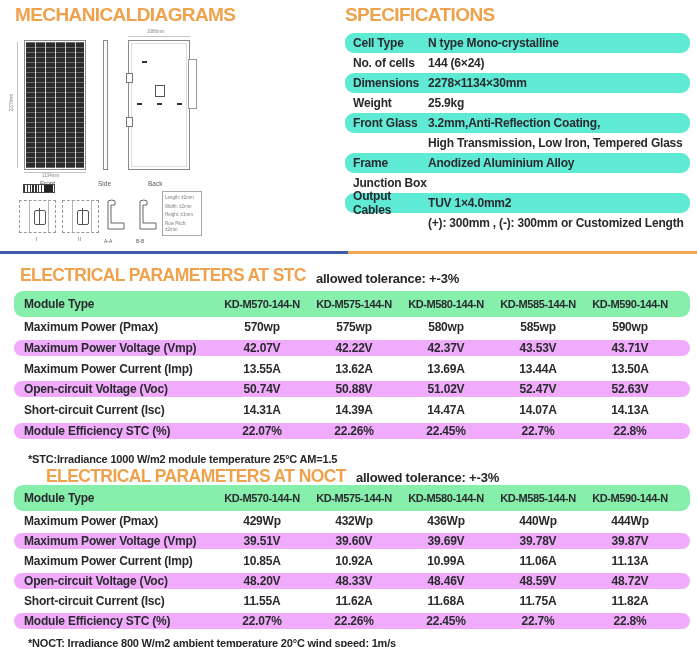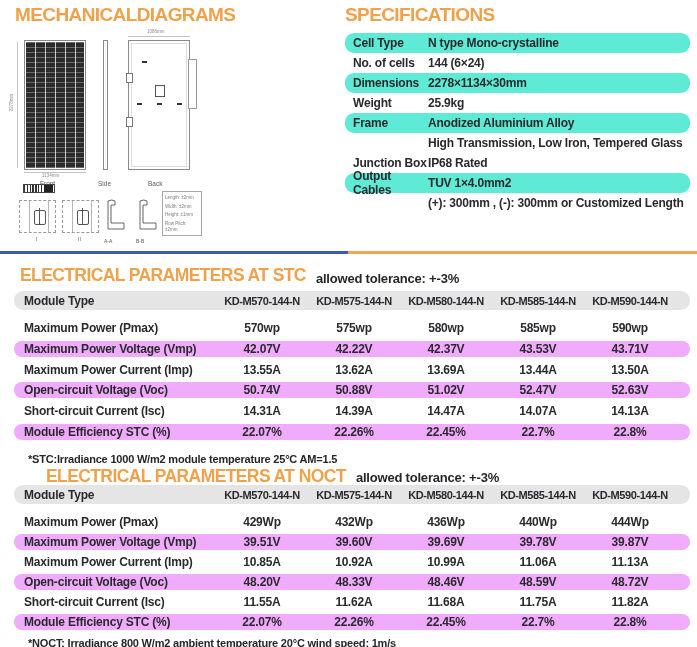--- a/index.html
+++ b/index.html
@@ -20,21 +20,21 @@
   
   .spec-table{left:345px;top:33px;width:345px;}
   .spec-row{display:flex;align-items:center;height:20px;font-size:12px;font-weight:700;}
   .spec-row.shaded{background:#5eead4;border-radius:9px;}
   .spec-label{flex:none;width:75px;padding-left:8px;}
   .spec-value{flex:1;font-weight:600;}
 
   
   .etable{left:14px;width:676px;}
   .erow{display:flex;align-items:center;}
-  .erow.head{height:19px;margin-bottom:10px;background:#e5e5e5;border-radius:9px;}
+  .erow.head{height:26px;margin-bottom:2px;background:#86efac;border-radius:9px;}
   .erow.data{height:16px;}
   .erow.data.shaded{background:#f0abfc;border-radius:9px;}
   .stc .erow.data{margin-bottom:4.8px;}
   .noct .erow.data{margin-bottom:4px;}
   .ecell-label{flex:none;width:192px;padding-left:10px;font-size:12px;font-weight:700;}
   .ecell{flex:none;width:92px;text-align:center;font-size:12px;font-weight:600;}
   .erow.head .ecell{font-weight:700;font-size:11px;letter-spacing:-0.4px;}
   .footnote{font-size:11px;font-weight:700;color:#26262a;margin:8px;}
 
   
@@ -158,30 +158,33 @@
     </div>
     <div class="spec-row shaded">
       <span class="spec-label">Dimensions</span>
       <span class="spec-value">2278×1134×30mm</span>
     </div>
     <div class="spec-row">
       <span class="spec-label">Weight</span>
       <span class="spec-value">25.9kg</span>
     </div>
     <div class="spec-row shaded">
+      <span class="spec-label">Front Glass</span>
+      <span class="spec-value">3.2mm,Anti-Reflection Coating,</span>
+    </div>
+    <div class="spec-row">
+      <span class="spec-label"></span>
+      <span class="spec-value">High Transmission, Low Iron, Tempered Glass</span>
+    </div>
+    <div class="spec-row shaded">
       <span class="spec-label">Frame</span>
       <span class="spec-value">Anodized Aluminium Alloy</span>
     </div>
     <div class="spec-row">
-      <span class="spec-label"></span>
-      <span class="spec-value">High Transmission, Low Iron, Tempered Glass</span>
-    </div>
-    <div class="spec-row">
       <span class="spec-label">Junction Box</span>
-      <span class="spec-value">IP68 Rated</span>
     </div>
     <div class="spec-row shaded">
       <span class="spec-label">Output Cables</span>
       <span class="spec-value">TUV 1×4.0mm2</span>
     </div>
     <div class="spec-row">
       <span class="spec-label"></span>
       <span class="spec-value">(+): 300mm , (-): 300mm or Customized Length</span>
     </div>
   </div>

